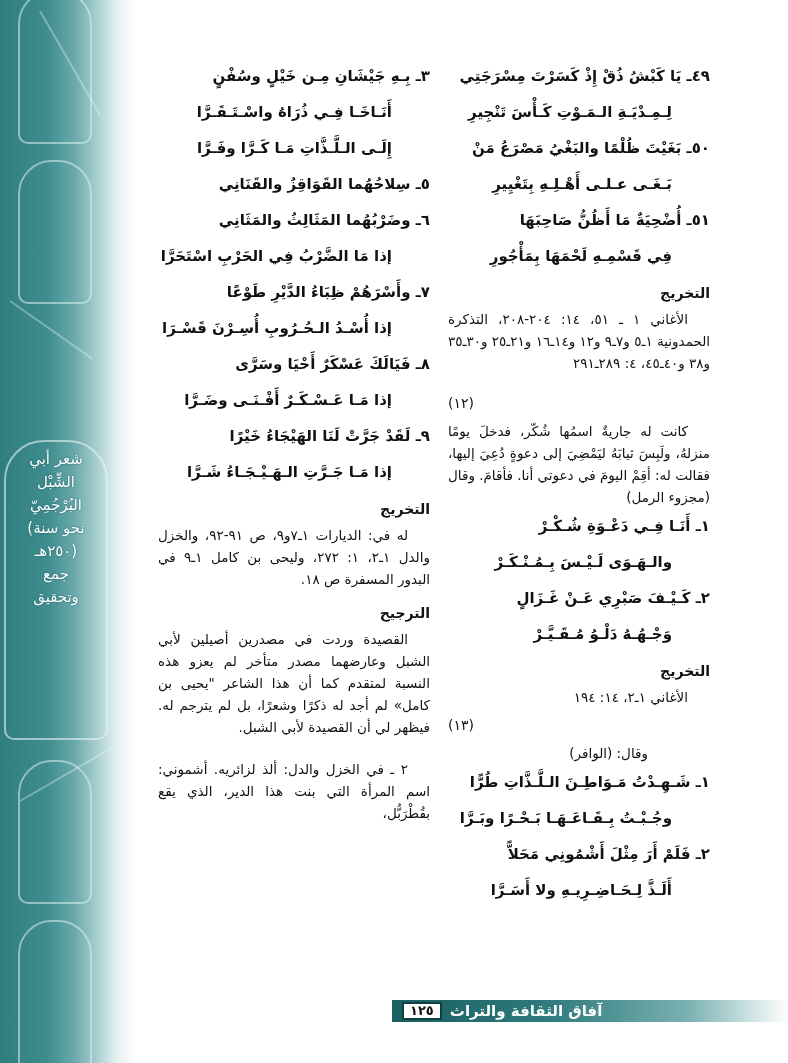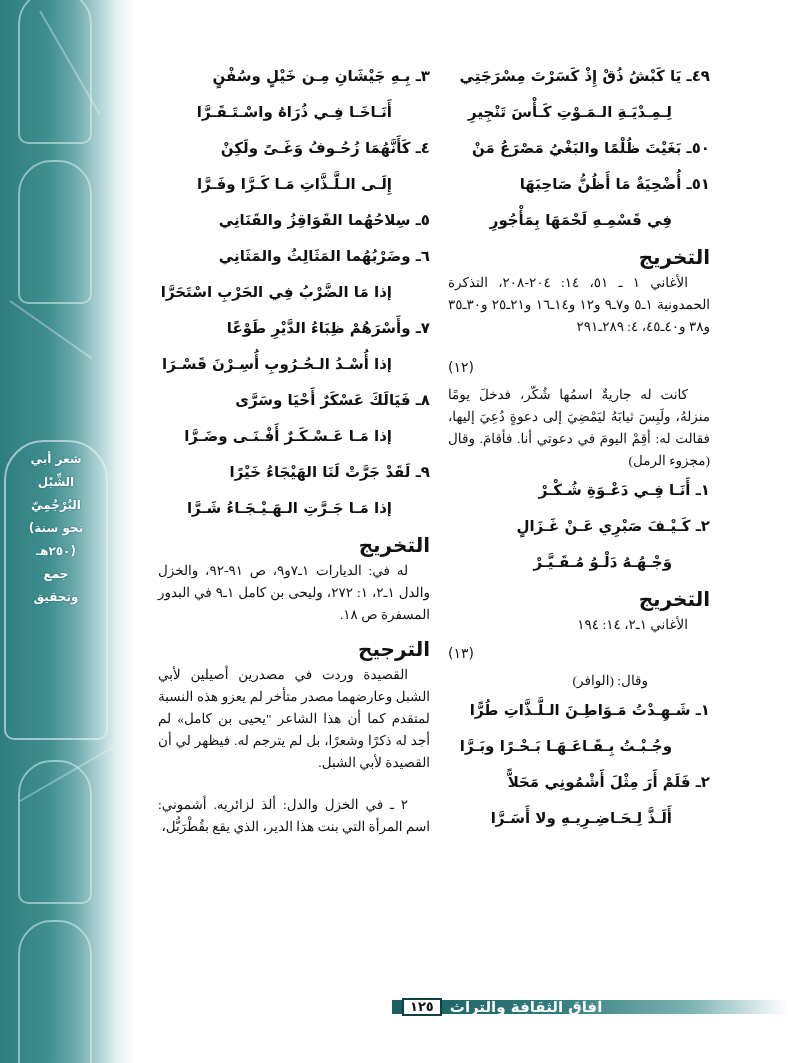--- a/index.html
+++ b/index.html
@@ -21,39 +21,39 @@
   .sidebar .vein {
     position:absolute; height:2px; background:rgba(240,250,250,0.35); transform-origin:left center;
   }
   .side-title {
     position:absolute; left:4px; top:440px; width:104px; height:300px;
     border:2px solid rgba(230,245,245,0.6); border-radius:40px 40px 10px 10px;
     display:flex; flex-direction:column; align-items:center; justify-content:flex-start;
     padding-top:6px; box-sizing:border-box;
   }
   .side-title span {
-    display:block; color:#ffffff; font-weight:bold; font-size:12px; line-height:23px;
+    display:block; color:#ffffff; font-weight:normal; font-size:15px; line-height:23px;
     text-align:center; text-shadow:0 0 2px #1d5a5c;
   }
   .col {
     position:absolute; direction:rtl; text-align:right;
   }
   .col-right { left:448px; width:262px; top:58px; }
   .col-left  { left:158px; width:272px; top:58px; }
   .verse {
     font-weight:bold; font-size:15px; white-space:nowrap; height:36px; line-height:36px;
   }
   .verse.sadr { padding-right:0; }
   .verse.ajuz { padding-right:38px; }
-  .heading { font-weight:bold; font-size:20px; height:30px; line-height:30px; margin-top:4px; }
+  .heading { font-weight:bold; font-size:14px; height:30px; line-height:30px; margin-top:4px; }
   .para { font-size:13.5px; line-height:22px; text-align:justify; }
-  .para.indent { text-indent:22px;font-family:Liberation Serif, serif; }
+  .para.indent { text-indent:22px; }
   .center { text-align:left; font-size:14px; height:34px; line-height:34px; }
   .footer {
-    position:absolute; left:392px; top:1000px; width:396px; height:14px;
+    position:absolute; left:392px; top:1000px; width:396px; height:22px;
     background: linear-gradient(to right, #1a5e60 0%, #2f7b7d 40%, #7bb2b3 75%, #ffffff 100%);
     display:flex; align-items:center;
   }
   .page-num {
     margin-left:10px; background:#fff; border:2px solid #0f4142; height:14px; line-height:14px;
     padding:0 6px; font-weight:bold; font-size:13px; color:#111; direction:rtl;
   }
   .footer-title { color:#ffffff; font-weight:bold; font-size:15px; margin-left:8px; direction:rtl; }
 </style>
 </head>
@@ -76,47 +76,48 @@
     <span>٢٥٠هـ)</span>
     <span>جمع</span>
     <span>وتحقيق</span>
   </div>
 </div>
 
 <div class="col col-right">
   <div class="verse sadr">٤٩ـ يَا كَبْشُ ذُقْ إِذْ كَسَرْتَ مِسْرَجَتِي</div>
   <div class="verse ajuz">لِـمِـدْيَـةِ الـمَـوْتِ كَـأْسَ تَنْجِيرِ</div>
   <div class="verse sadr">٥٠ـ بَغَيْتَ ظُلْمًا والبَغْيُ مَصْرَعُ مَنْ</div>
+  <div class="verse ajuz">بَـغَـى عـلـى أَهْـلِـهِ بِتَغْيِيرِ</div>
   <div class="verse sadr">٥١ـ أُضْحِيَةٌ مَا أَظُنُّ صَاحِبَهَا</div>
   <div class="verse ajuz">فِي قَسْمِـهِ لَحْمَهَا بِمَأْجُورِ</div>
 
   <div class="heading">التخريج</div>
   <div class="para indent">الأغاني ١ ـ ٥١، ١٤: ٢٠٤-٢٠٨، التذكرة الحمدونية ١ـ٥ و٧ـ٩ و١٢ و١٤ـ١٦ و٢١ـ٢٥ و٣٠ـ٣٥ و٣٨ و٤٠ـ٤٥، ٤: ٢٨٩ـ٢٩١</div>
 
   <div class="center" style="margin-top:12px;">(١٢)</div>
   <div class="para indent">كانت له جاريةٌ اسمُها شُكّر، فدخلَ يومًا منزلهُ، ولَبِسَ ثيابَهُ ليَمْضِيَ إلى دعوةٍ دُعِيَ إليها، فقالت له: أقِمْ اليومَ في دعوتي أنا. فأقامَ. وقال (مجزوء الرمل)</div>
   <div class="verse sadr">١ـ أَنَـا فِـي دَعْـوَةِ شُـكْـرْ</div>
+  <div class="verse ajuz">والـهَـوَى لَـيْـسَ بِـمُـنْـكَـرْ</div>
   <div class="verse sadr">٢ـ كَـيْـفَ صَبْرِي عَـنْ غَـزَالٍ</div>
   <div class="verse ajuz">وَجْـهُـهُ دَلْـوُ مُـقَـيَّـرْ</div>
 
   <div class="heading">التخريج</div>
   <div class="para indent">الأغاني ١ـ٢، ١٤: ١٩٤</div>
 
   <div class="center">(١٣)</div>
   <div class="para indent" style="padding-right:40px;">وقال: (الوافر)</div>
   <div class="verse sadr">١ـ شَـهِـدْتُ مَـوَاطِـنَ الـلَّـذَّاتِ طُرًّا</div>
   <div class="verse ajuz">وجُـبْـتُ بِـقَـاعَـهَـا بَـحْـرًا وبَـرَّا</div>
   <div class="verse sadr">٢ـ فَلَمْ أَرَ مِثْلَ أَشْمُونِي مَحَلاًّ</div>
   <div class="verse ajuz">أَلَـذَّ لِـحَـاضِـرِيـهِ ولا أَسَـرَّا</div>
 </div>
 
 <div class="col col-left">
   <div class="verse sadr">٣ـ بِـهِ جَيْشَانِ مِـن خَيْلٍ وسُفْنٍ</div>
   <div class="verse ajuz">أَنَـاخَـا فِـي ذُرَاهُ واسْـتَـقَـرَّا</div>
-  <div class="verse sadr">٤ـ كَأَنَّهُمَا زُحُـوفُ وَغَـىً ولَكِنْ</div>
   <div class="verse ajuz">إِلَـى الـلَّـذَّاتِ مَـا كَـرَّا وفَـرَّا</div>
   <div class="verse sadr">٥ـ سِلاحُهُما القَوَاقِزُ والقَنَانِي</div>
   <div class="verse sadr">٦ـ وضَرْبُهُما المَثَالِثُ والمَثَانِي</div>
   <div class="verse ajuz">إذا مَا الضَّرْبُ فِي الحَرْبِ اسْتَحَرَّا</div>
   <div class="verse sadr">٧ـ وأَسْرَهُمْ ظِبَاءُ الدَّيْرِ طَوْعًا</div>
   <div class="verse ajuz">إذا أُسْـدُ الـحُـرُوبِ أُسِـرْنَ قَسْـرَا</div>
   <div class="verse sadr">٨ـ فَيَالَكَ عَسْكَرٌ أَحْيَا وسَرَّى</div>
   <div class="verse ajuz">إذا مَـا عَـسْـكَـرٌ أَفْـنَـى وضَـرَّا</div>
   <div class="verse sadr">٩ـ لَقَدْ جَرَّتْ لَنَا الهَيْجَاءُ خَيْرًا</div>
   <div class="verse ajuz">إذا مَـا جَـرَّتِ الـهَـيْـجَـاءُ شَـرَّا</div>

